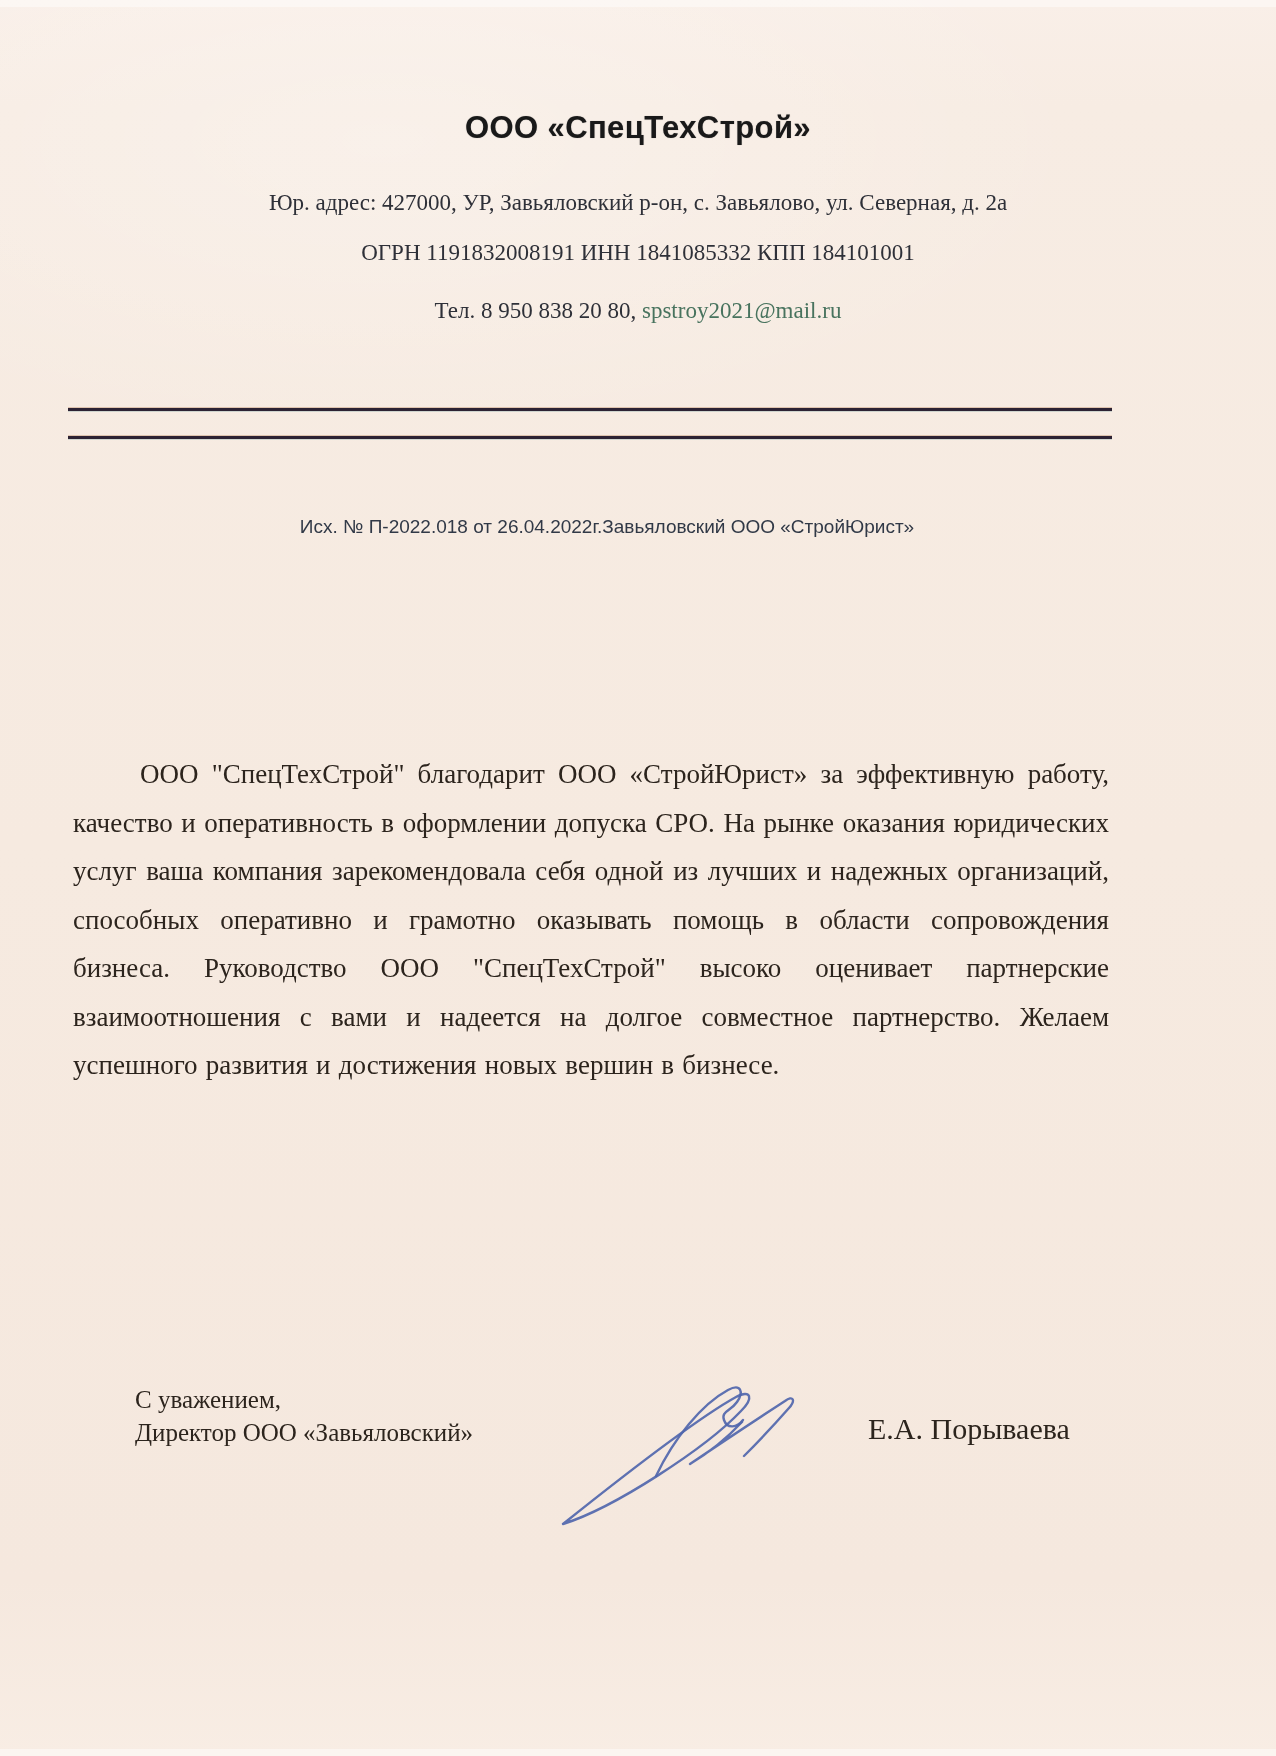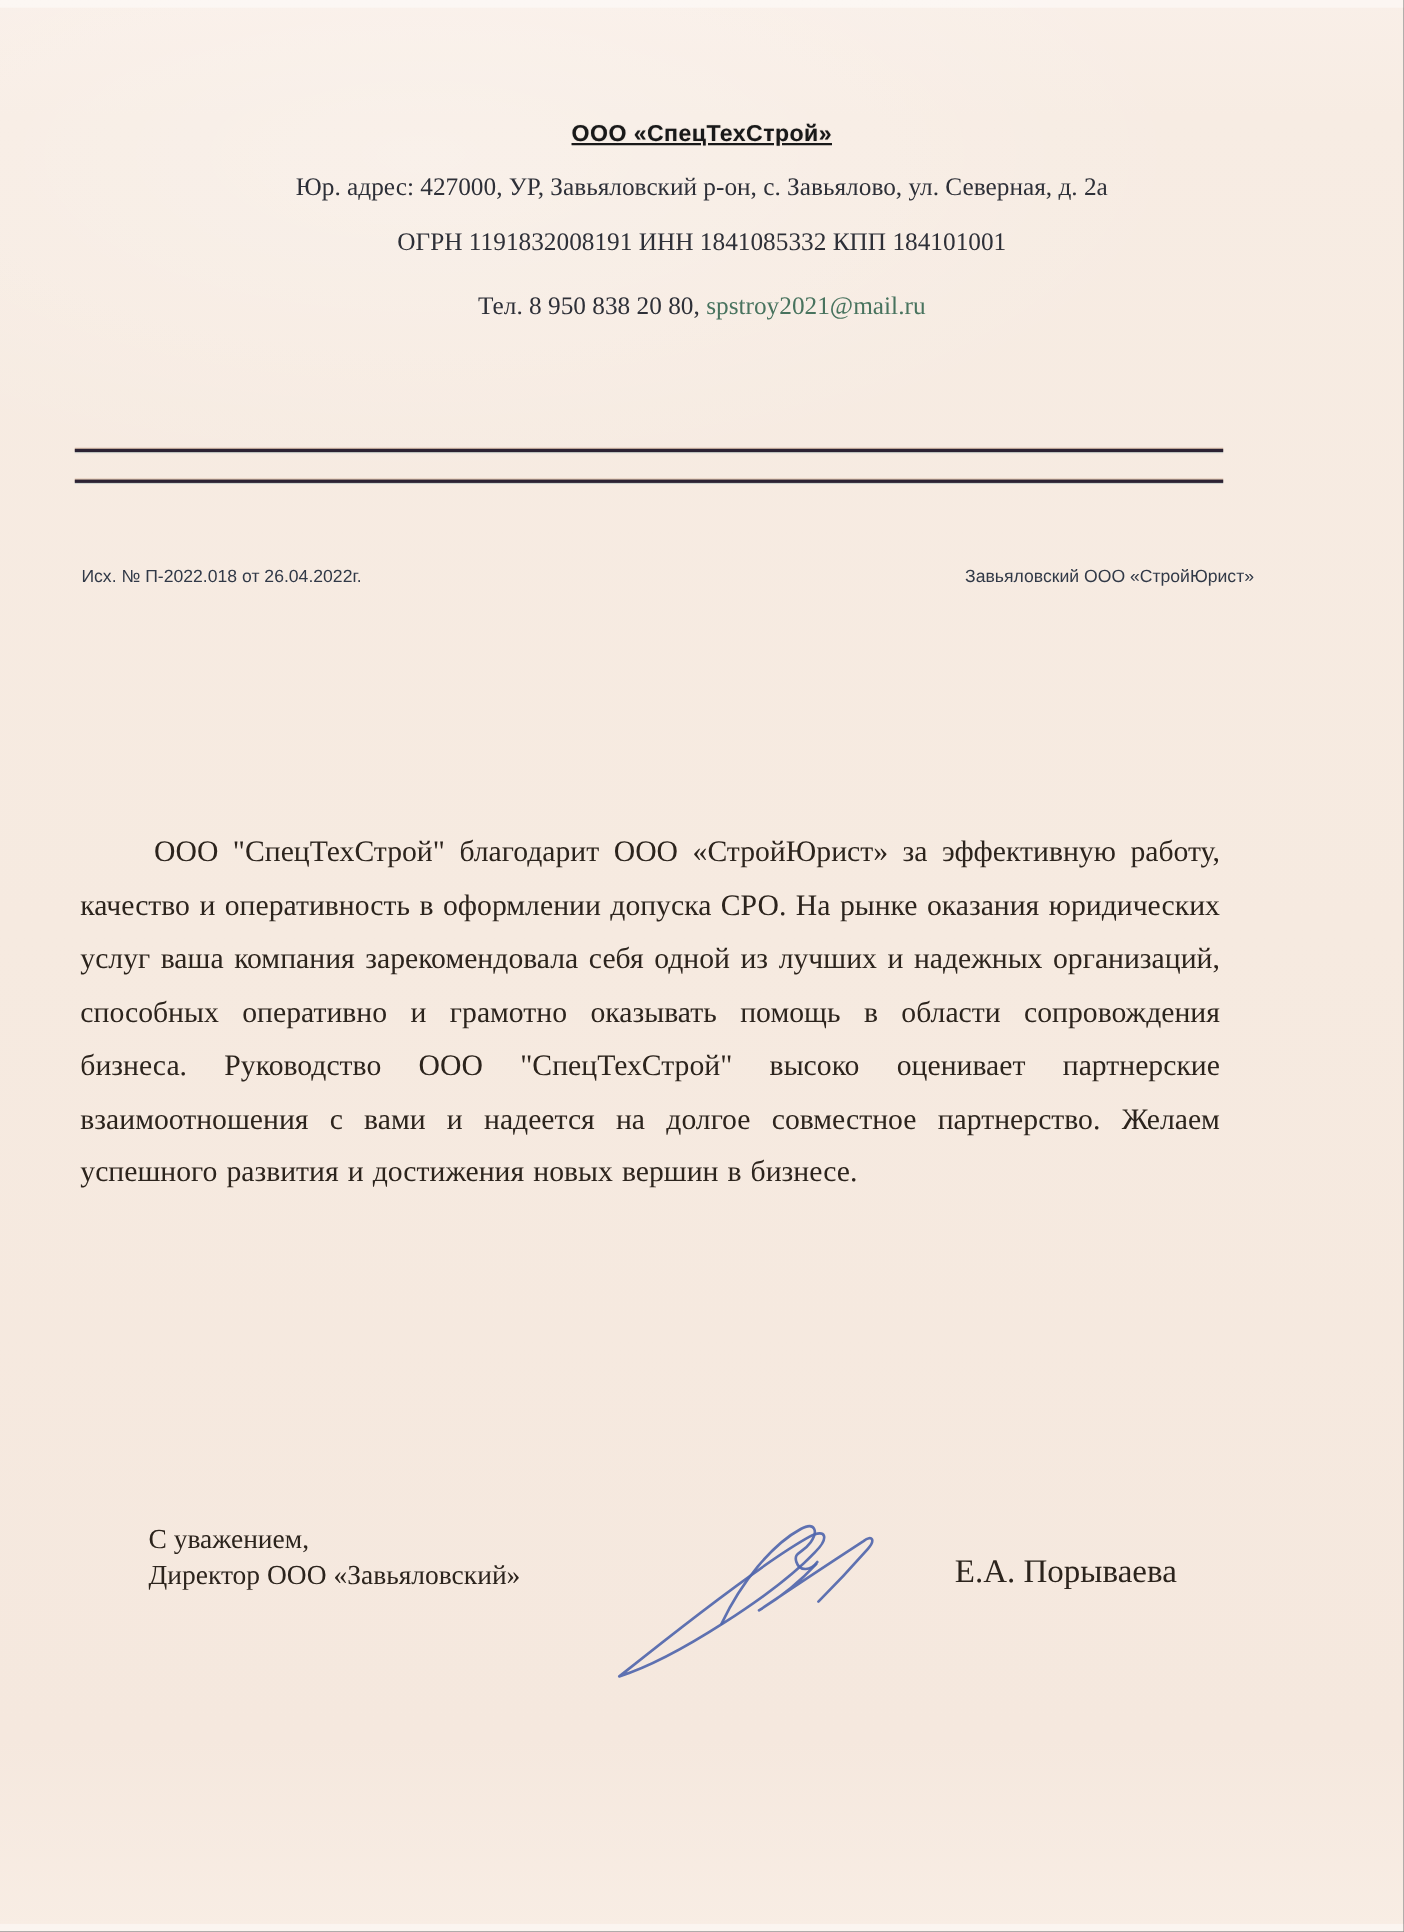--- a/index.html
+++ b/index.html
@@ -29,31 +29,30 @@
 
   
   .letterhead {
     position: absolute;
     top: 110px; left: 0; right: 0;
     text-align: center;
   }
   .company-name {
     font-family: "Liberation Sans", sans-serif;
     font-weight: bold;
-    font-size: 21px;
+    font-size: 31px;
     letter-spacing: 0.4px;
     color: #191919;
     text-shadow: 0 0 1px rgba(25,25,25,0.35);
-    text-decoration: underline;
   }
   .letterhead-line {
     font-size: 23px;
     color: #2e3038;
   }
-  .address-line      { margin-top: 23px; }
+  .address-line      { margin-top: 44px; }
   .registration-line { margin-top: 24px; }
   .phone-line        { margin-top: 32px; }
   .email-link { color: #48735e; }
 
   
   .rule {
     position: absolute;
     left: 68px;
     width: 1044px;
     height: 3px;
@@ -62,23 +61,23 @@
   }
   .rule-top    { top: 408px; }
   .rule-bottom { top: 436px; }
 
   
   .ref-row {
     position: absolute;
     top: 516px; left: 74px;
     width: 1066px;
     display: flex;
-    justify-content: space-between;
+    justify-content: center;
     font-family: "Liberation Sans", sans-serif;
-    font-size: 16px;
+    font-size: 19px;
     color: #313947;
   }
 
   
   .body-text {
     position: absolute;
     top: 750px; left: 73px;
     width: 1036px;
     font-size: 27px;
     line-height: 48.5px;

